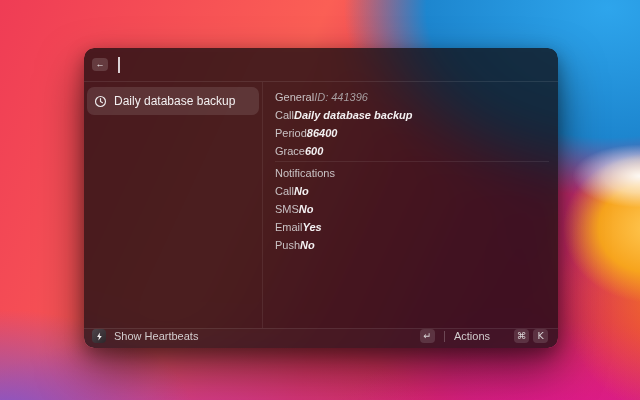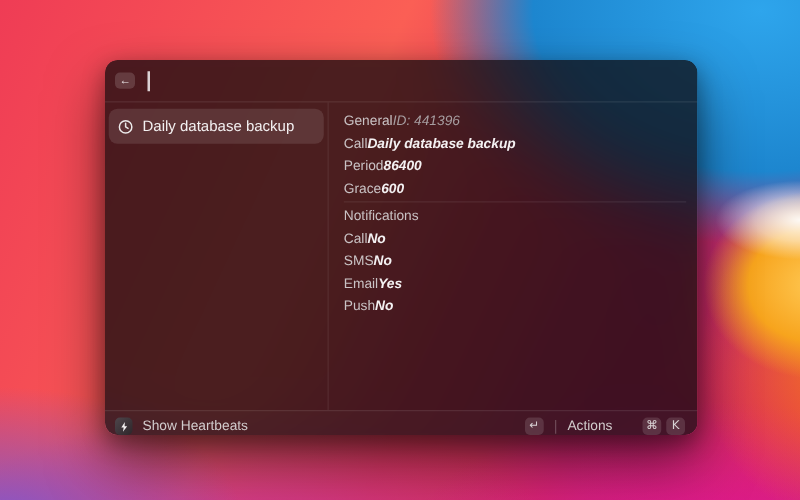--- a/index.html
+++ b/index.html
@@ -56,21 +56,21 @@
   
   .detail { flex:1; padding:4px 9px 0 12px; }
   .sec { margin-top:2px; }
   .drow { height:18px; display:flex; align-items:center; justify-content:flex-start; }
   .dlabel { font-size:11px; color:#c9c2c4; }
   .dvalue { font-size:11px; font-weight:700; color:#f4f1f2;font-style:italic; }
   .dvalue.secondary { font-weight:400; color:#a79ea1; }
   .secdiv { height:1px; background:rgba(255,255,255,0.08); margin:1px 0; }
 
   
-  .footer { flex:0 0 20px; margin-top:auto; display:flex; align-items:flex-end;
+  .footer { flex:0 0 20px; margin-top:auto; display:flex; align-items:flex-start;
             border-top:1px solid rgba(255,255,255,0.09);
             background:rgba(255,255,255,0.02); padding:0 10px 0 8px; }
   .footer-left { display:flex; align-items:center; gap:8px; }
   .app-icon { width:14px; height:14px; border-radius:4px;
               background:linear-gradient(135deg,#4e454b,#2d262a);
               display:flex; align-items:center; justify-content:center; }
   .footer-label { font-size:11px; color:#d2cccd; }
   .footer-right { margin-left:auto; display:flex; align-items:center; }
   .action-label { font-size:11.5px; font-weight:700; color:#f1eeef; margin-right:8px; }
   .keys { display:flex; align-items:center; gap:4px; }

